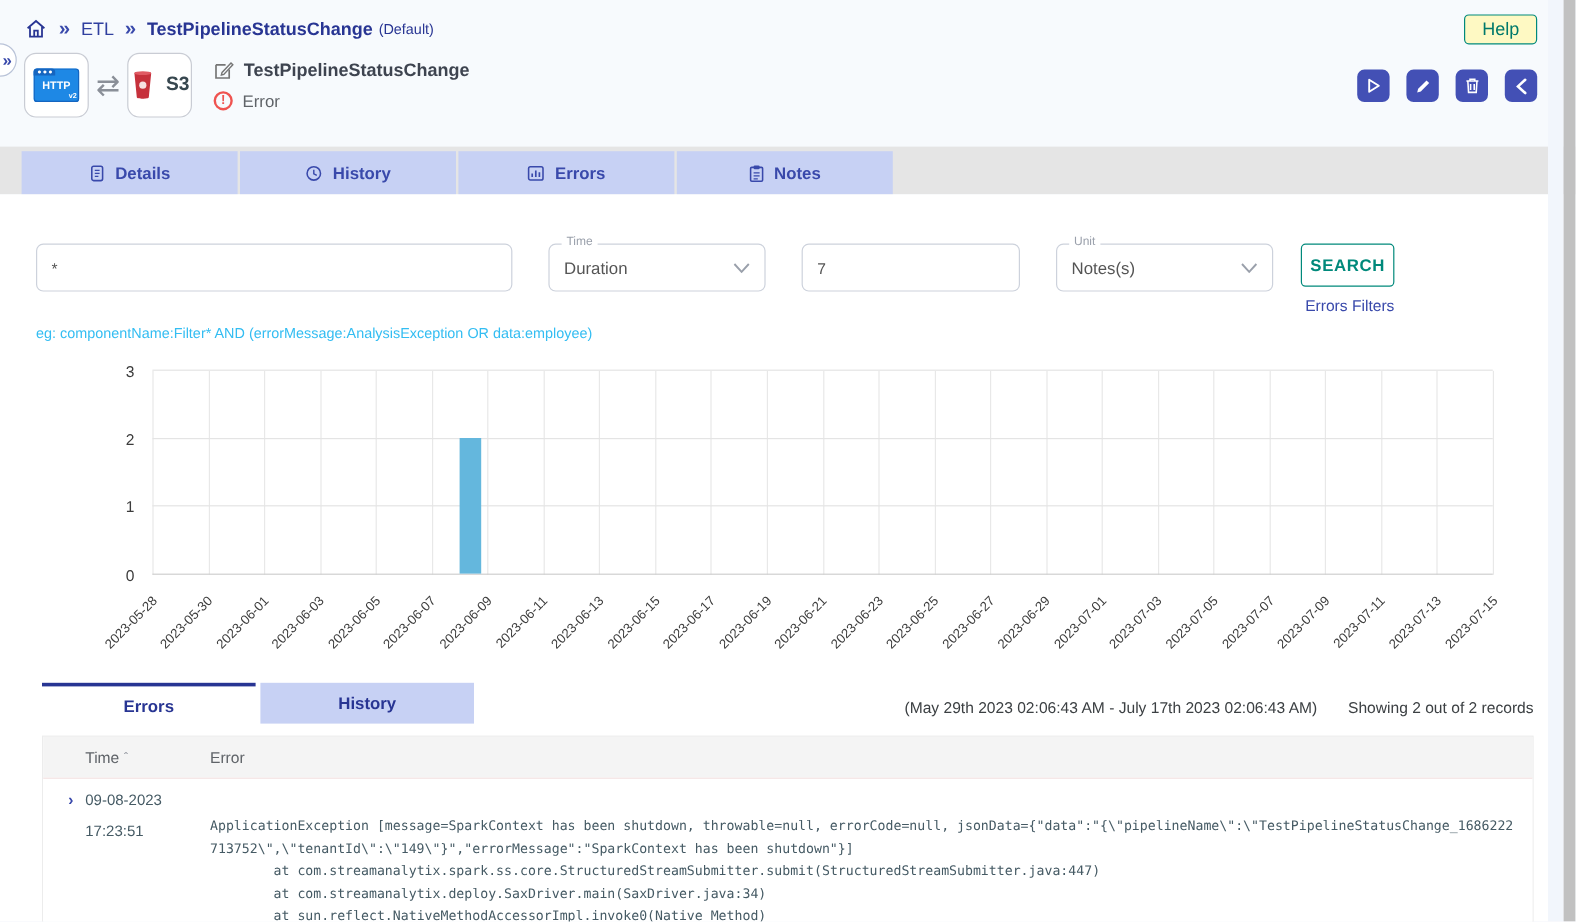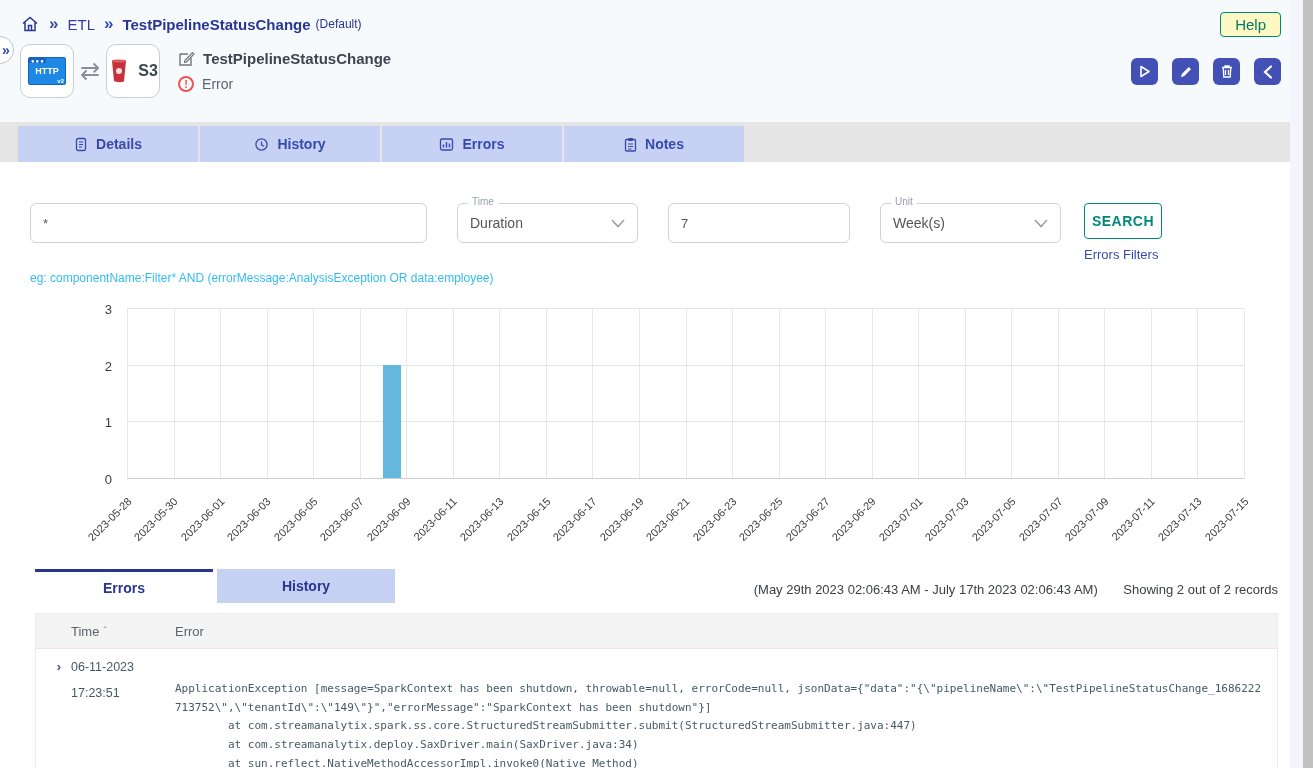--- a/index.html
+++ b/index.html
@@ -49,21 +49,21 @@
   main { background:#fff; height:606px; position:relative; }
   .filter-row { display:flex; align-items:flex-start; padding:41px 0 0 30px; }
   .f-input { border:1px solid #cdd2dc; border-radius:6px; height:40px; font-size:13px; color:#555; padding:0 12px; font-family:inherit; background:#fff; }
   .query-input { width:397px; }
   .num-input { width:182px; margin-left:30px; }
   .f-select { position:relative; border:1px solid #cdd2dc; border-radius:6px; height:40px; width:181px; display:flex; align-items:center; justify-content:space-between; padding:0 12px; font-size:14px; color:#555; cursor:pointer; }
   .f-select .flabel { position:absolute; top:-8px; left:10px; font-size:10px; color:#9aa0ab; background:#fff; padding:0 4px; }
   .sel-time { margin-left:30px; }
   .sel-unit { margin-left:30px; }
   .chev { color:#9aa0ab; }
-  .search-col { margin-left:23px; display:flex; flex-direction:column; align-items:flex-start; }
+  .search-col { margin-left:23px; display:flex; flex-direction:column; align-items:flex-end; }
   .search-btn { background:#fff; border:1px solid #00897b; color:#00897b; border-radius:4px; font-size:14px; font-weight:bold; letter-spacing:.5px; width:78px; height:36px; cursor:pointer; font-family:inherit; }
   .reset-link { margin-top:8px; color:#3949ab; font-size:13px; cursor:pointer; }
   .hint { margin:9px 0 0 30px; font-size:12px; color:#33bdf2; }
 
   
   .chart { position:relative; margin:18px 30px 0 30px; height:232px; }
   .plot { position:absolute; left:97px; right:39px; top:6px; bottom:56px; }
   .vgrid { position:absolute; top:0; bottom:0; width:1px; background:#e8e8e8; }
   .hgrid { position:absolute; left:0; right:0; height:1px; background:#e4e4e4; }
   .hgrid.base { background:#cfcfcf; }
@@ -233,21 +233,21 @@
       <div class="f-select sel-time">
         <span class="flabel">Time</span>
         <span>Duration</span>
         <span class="chev"><svg width="14" height="9" viewBox="0 0 14 9">
               <path d="M1 1 L7 7.5 L13 1" fill="none" stroke="#9aa0ab" stroke-width="1.6"></path>
             </svg></span>
       </div>
       <input class="f-input num-input" value="7" style="">
       <div class="f-select sel-unit">
         <span class="flabel">Unit</span>
-        <span>Week(s)</span>
+        <span>Notes(s)</span>
         <span class="chev"><svg width="14" height="9" viewBox="0 0 14 9">
               <path d="M1 1 L7 7.5 L13 1" fill="none" stroke="#9aa0ab" stroke-width="1.6"></path>
             </svg></span>
       </div>
       <div class="search-col">
         <button class="search-btn">SEARCH</button>
         <span class="reset-link">Errors Filters</span>
       </div>
     </div>
     <div class="hint">eg: componentName:Filter* AND (errorMessage:AnalysisException OR data:employee)</div>
@@ -385,21 +385,21 @@
         <span class="th-time">
           <span>Time</span>
           <span class="sort">ˆ​</span>
         </span>
         <span>Error</span>
       </div>
       <div id="rows">
           <div class="trow">
             <span class="expand">›</span>
             <div class="tcell-time">
-              <div>06-11-2023</div>
+              <div>09-08-2023</div>
               <div>17:23:51</div>
             </div>
             <pre class="tcell-error">ApplicationException [message=SparkContext has been shutdown, throwable=null, errorCode=null, jsonData={"data":"{\"pipelineName\":\"TestPipelineStatusChange_1686222713752\",\"tenantId\":\"149\"}","errorMessage":"SparkContext has been shutdown"}]
         at com.streamanalytix.spark.ss.core.StructuredStreamSubmitter.submit(StructuredStreamSubmitter.java:447)
         at com.streamanalytix.deploy.SaxDriver.main(SaxDriver.java:34)
         at sun.reflect.NativeMethodAccessorImpl.invoke0(Native Method)</pre>
           </div>
         </div>
     </div>
   </main>

